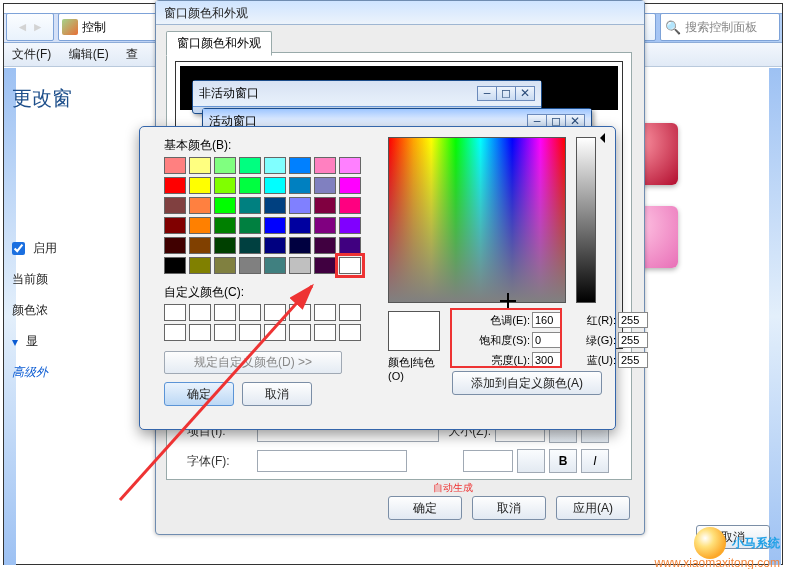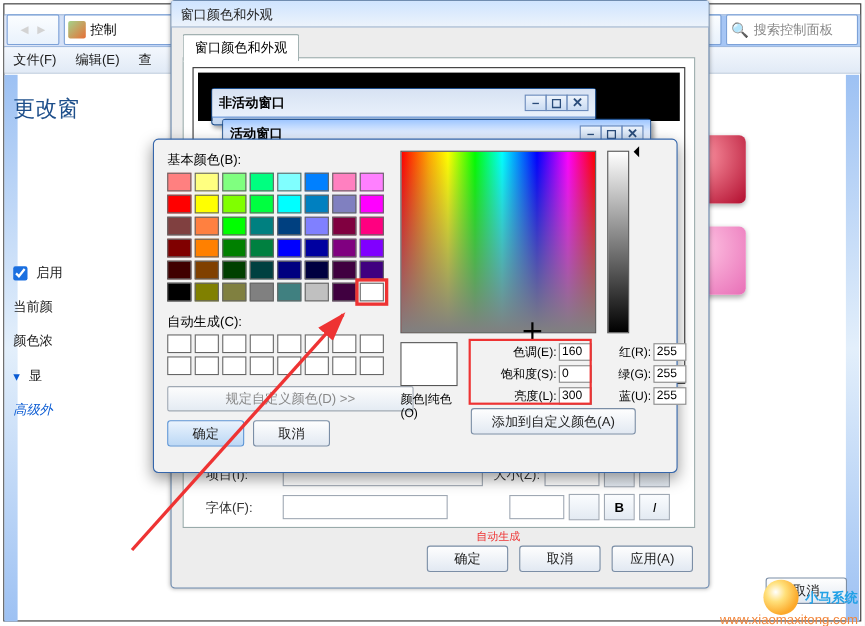--- a/index.html
+++ b/index.html
@@ -29,47 +29,47 @@
 
 .win1{position:absolute;left:155px;top:0;width:490px;height:535px;border:1px solid #6f8cb0;background:#ededed;border-radius:4px;box-shadow:0 0 4px rgba(0,0,0,.3);}
 .win1-title{height:24px;background:linear-gradient(#cfe4ff,#ecf3fb);border-bottom:1px solid #9fb6d2;padding-left:8px;line-height:24px;color:#222;}
 .win1-tab{position:absolute;left:10px;top:30px;border:1px solid #9aa;border-bottom:1px solid #fff;background:#fff;padding:3px 10px;border-radius:2px 2px 0 0;z-index:2;}
 .win1-pane{position:absolute;left:10px;top:51px;right:12px;bottom:54px;border:1px solid #9aa;background:#fff;}
 .preview{margin:8px;border:1px solid #333;background:#fff;height:288px;position:relative;}
 .preview .blackbar{position:absolute;left:4px;top:4px;right:4px;height:44px;background:#000;}
 .preview-inact,.preview-act{position:absolute;border:1px solid #1b4c8a;border-radius:3px;box-shadow:2px 2px 5px rgba(0,0,0,.4);}
 .preview-inact{left:16px;top:18px;right:80px;height:34px;background:linear-gradient(#e6eefc,#c4d7f0);}
 .preview-act{left:26px;top:46px;right:30px;height:226px;background:linear-gradient(#e2ecfb,#fbfcff);}
-.preview .tbar{display:flex;justify-content:space-between;align-items:center;height:26px;padding:0 6px;background:linear-gradient(#9ec6ff,#d9e8ff 40%,#f4f9ff);border-bottom:1px solid #6b9adc;font-weight:bold;}
+.preview .tbar{display:flex;justify-content:space-between;align-items:center;height:26px;padding:0 6px;background:linear-gradient(#9ec6ff,#d9e8ff 40%,#f4f9ff);border-bottom:1px solid #6b9adc;}
 .preview .tbar .btns span{display:inline-block;width:20px;height:15px;border:1px solid #6b8abb;background:linear-gradient(#eef4fc,#c9dbf2);margin-left:-1px;text-align:center;line-height:12px;color:#2a4c7a;}
 .preview-act .inner{position:absolute;inset:26px 4px 4px 4px;background:#fff;border:1px solid #a9b4c2;padding:4px;}
 .preview-inact .tbar{background:linear-gradient(#d7e2f3,#e9f1fb);}
 .win1-lower{position:absolute;left:10px;right:12px;bottom:54px;top:360px;padding:6px 10px;}
 .win1-lower .line{display:flex;align-items:center;margin-bottom:6px;}
 .win1-lower label{width:70px;color:#333;}
 .win1-lower select,.win1-lower .fake-in{flex:1;height:22px;border:1px solid #a0a9b4;background:#fff;}
 .win1-lower .sm{width:110px;flex:none;}
 .win1-lower .btnsq{width:28px;height:24px;border:1px solid #a0a9b4;background:linear-gradient(#fafcfe,#e3eaf2);margin-left:4px;display:flex;align-items:center;justify-content:center;}
 .win1-buttons{position:absolute;right:14px;bottom:14px;display:flex;gap:10px;}
 .sys-btn{min-width:74px;height:24px;border:1px solid #7b8ea6;background:linear-gradient(#fefefe,#e2e9f2);border-radius:3px;line-height:22px;text-align:center;color:#222;}
 
 
 .cp{position:absolute;left:139px;top:126px;width:477px;height:304px;border:1px solid #3566ab;border-radius:5px;background:#f2f2f2;box-shadow:0 5px 14px rgba(0,0,0,.4);}
 .cp .titlebar{height:26px;background:linear-gradient(#d2e6ff,#eaf2fd);border-bottom:1px solid #9dbce0;border-radius:4px 4px 0 0;display:flex;align-items:center;justify-content:space-between;padding:0 0 0 8px;}
 .cp .titlebar .ticon{width:14px;height:14px;background:conic-gradient(red,orange,yellow,green,cyan,blue,magenta,red);border-radius:2px;margin-right:6px;}
 .cp .titlebar .closex{width:40px;height:18px;margin:0 4px 0 0;border-radius:2px;background:linear-gradient(#e67a7a,#b11f1f);color:#fff;text-align:center;line-height:16px;font-weight:bold;}
-.cp-body{padding:10px 12px 8px 12px;display:flex;}
+.cp-body{padding:10px 12px 8px 24px;display:flex;gap:12px;}
 .cp-left{width:212px;}
 .cp-left .lbl{margin-bottom:3px;}
 .swgrid{display:grid;grid-template-columns:repeat(8,22px);grid-auto-rows:17px;gap:3px;margin-bottom:10px;}
 .sw{border:1px solid #666;}
 .sw.selected{outline:3px solid #e33;outline-offset:1px;}
 .custgrid{display:grid;grid-template-columns:repeat(8,22px);grid-auto-rows:17px;gap:3px;margin-bottom:10px;}
 .custgrid .sw{background:#fff;}
-.cp-left .widebtn{width:224px;height:23px;border:1px solid #a0a9b4;background:linear-gradient(#fdfdfd,#e4ebf3);border-radius:2px;color:#888;text-align:center;line-height:21px;}
+.cp-left .widebtn{width:178px;height:23px;border:1px solid #a0a9b4;background:linear-gradient(#fdfdfd,#e4ebf3);border-radius:2px;color:#888;text-align:center;line-height:21px;}
 .cp-left .okrow{display:flex;gap:8px;margin-top:8px;}
 .cp-left .okrow .sys-btn{min-width:70px;}
 
 .cp-right{flex:1;position:relative;}
 .huefield{width:178px;height:166px;border:1px solid #555;position:relative;
  background:
  linear-gradient(to top, #808080, rgba(128,128,128,0) 100%),
  linear-gradient(90deg,red,orange 14%,yellow 24%,lime 38%,cyan 52%,blue 70%,magenta 86%,red);
 }
 .huefield .cross{position:absolute;width:16px;height:16px;pointer-events:none;}
@@ -257,21 +257,21 @@
           <div class="sw" style="background: rgb(64, 0, 128);"></div>
           <div class="sw" style="background: rgb(0, 0, 0);"></div>
           <div class="sw" style="background: rgb(128, 128, 0);"></div>
           <div class="sw" style="background: rgb(128, 128, 64);"></div>
           <div class="sw" style="background: rgb(128, 128, 128);"></div>
           <div class="sw" style="background: rgb(64, 128, 128);"></div>
           <div class="sw" style="background: rgb(192, 192, 192);"></div>
           <div class="sw" style="background: rgb(64, 0, 64);"></div>
           <div class="sw selected" style="background: rgb(255, 255, 255);"></div>
         </div>
-      <div class="lbl">自动生成(C):</div>
+      <div class="lbl">自定义颜色(C):</div>
       <div class="custgrid" id="cust-grid">
           <div class="sw"></div>
           <div class="sw"></div>
           <div class="sw"></div>
           <div class="sw"></div>
           <div class="sw"></div>
           <div class="sw"></div>
           <div class="sw"></div>
           <div class="sw"></div>
           <div class="sw"></div>

